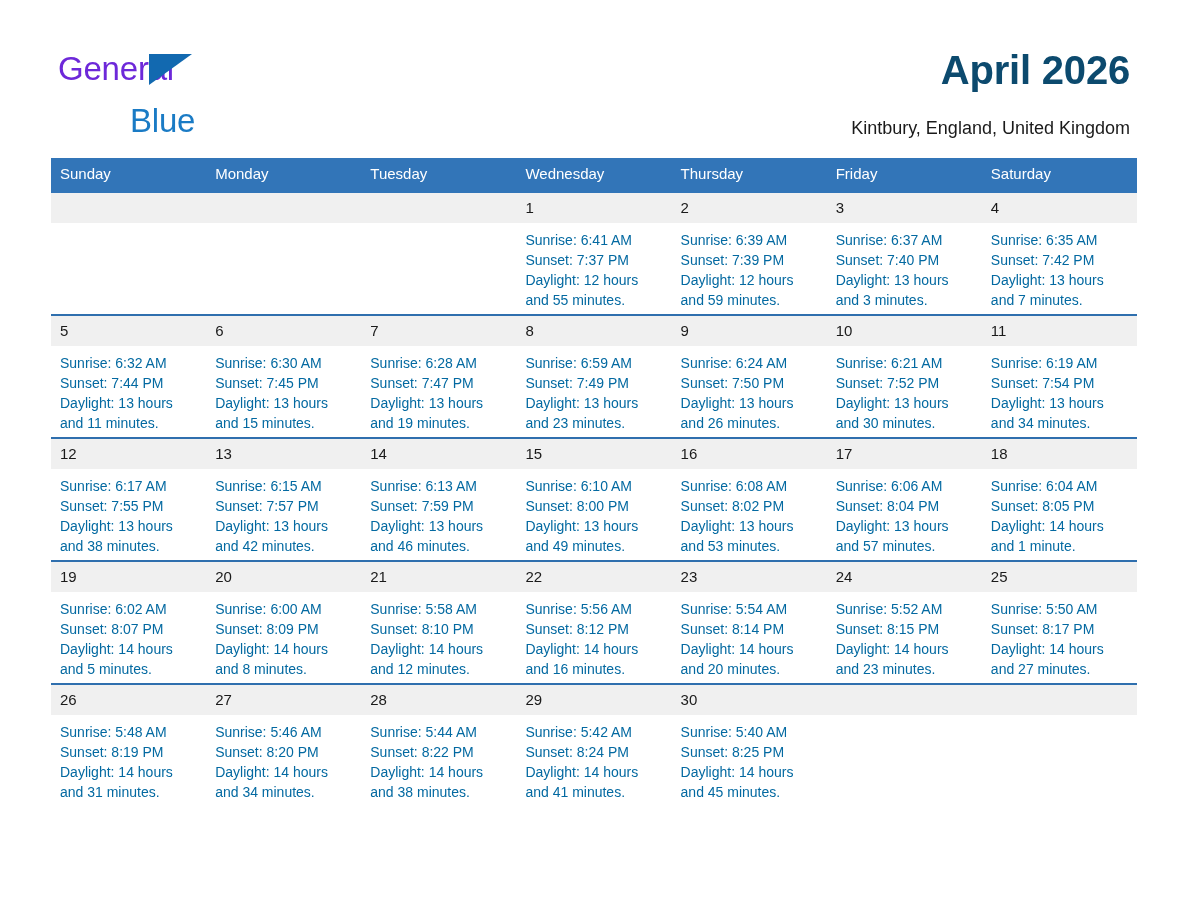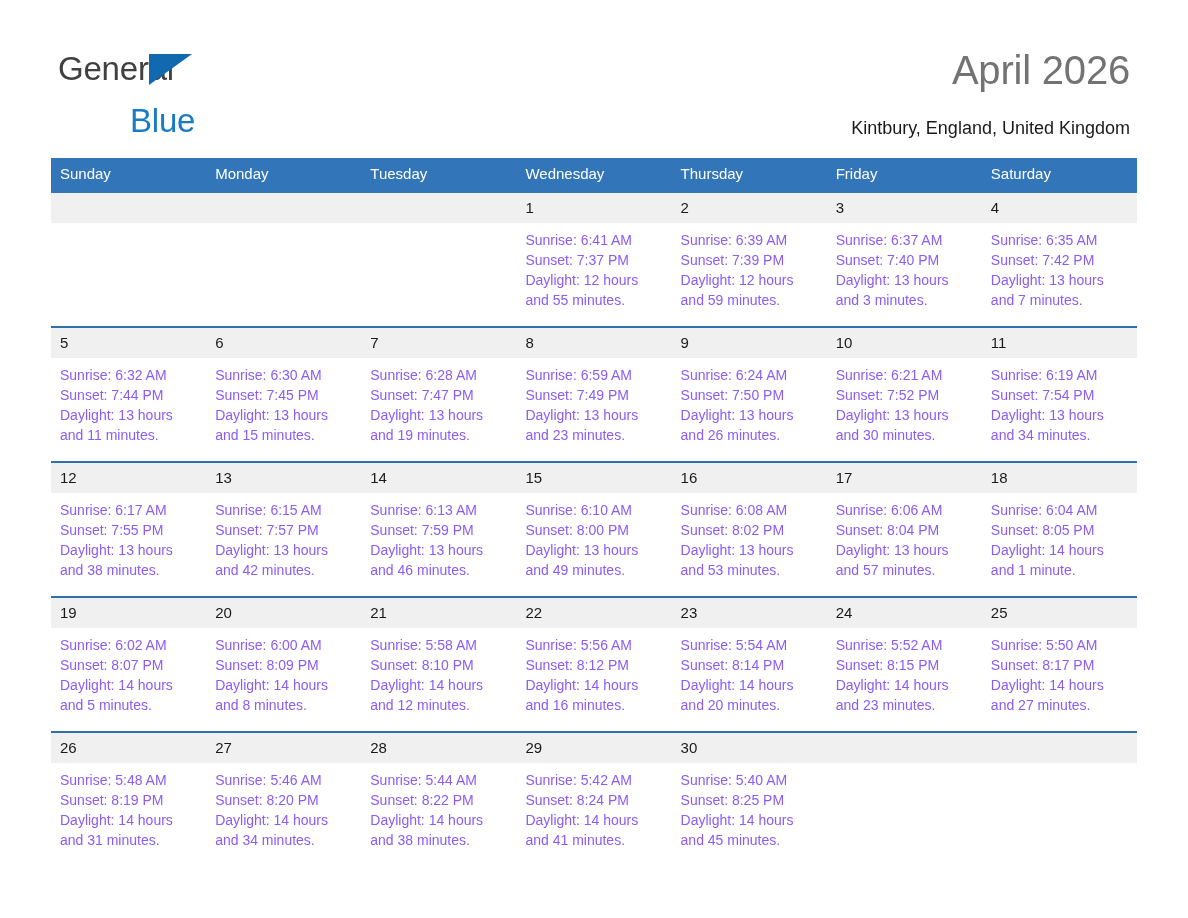--- a/index.html
+++ b/index.html
@@ -32,21 +32,21 @@
     left: 58px;
     top: 52px;
     width: 230px;
     height: 66px;
     line-height: 1;
   }
   .logo-row1 {
     position: relative;
     font-size: 33px;
     letter-spacing: -0.2px;
-    color: #404040;
+    color: #6d28d9;
     font-family: "Liberation Sans", sans-serif;
     display: block;
     height: 34px;
   }
   .logo-tri {
     position: absolute;
     left: 91px;
     top: 2px;
     width: 0;
     height: 0;
@@ -61,22 +61,22 @@
     color: #1a7bc5;
     letter-spacing: -0.2px;
     height: 34px;
   }
 
   .title {
     position: absolute;
     right: 58px;
     top: 48px;
     font-size: 40px;
-    font-weight: normal;
-    color: #737373;
+    font-weight: bold;
+    color: #0c4a6e;
     letter-spacing: -0.2px;
     text-align: right;
     white-space: nowrap;
   }
   .subtitle {
     position: absolute;
     right: 58px;
     top: 118px;
     font-size: 18px;
     color: #1a1a1a;
@@ -120,24 +120,24 @@
     font-size: 15px;
     color: #1a1a1a;
     padding: 6px 0 7px 9px;
     height: 17px;
     line-height: 17px;
   }
   .daynum.empty {
     color: transparent;
   }
   .info {
-    padding: 7px 9px 16px 9px;
+    padding: 7px 9px 4px 9px;
     font-size: 14px;
     line-height: 20px;
-    color: #8b5cf6;
+    color: #0369a1;
   }
   .info div {
     white-space: nowrap;
   }
   .info.empty div { visibility: hidden; }
 </style>
 </head>
 <body>
 
 <div class="page">

